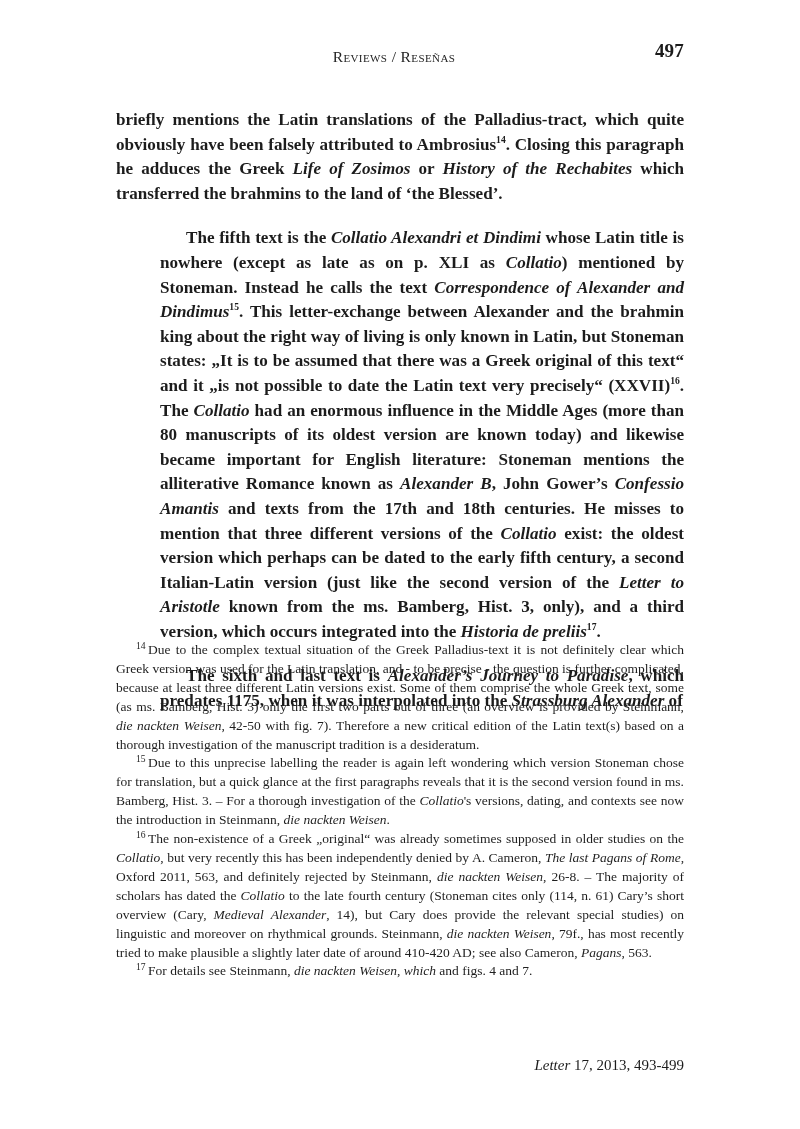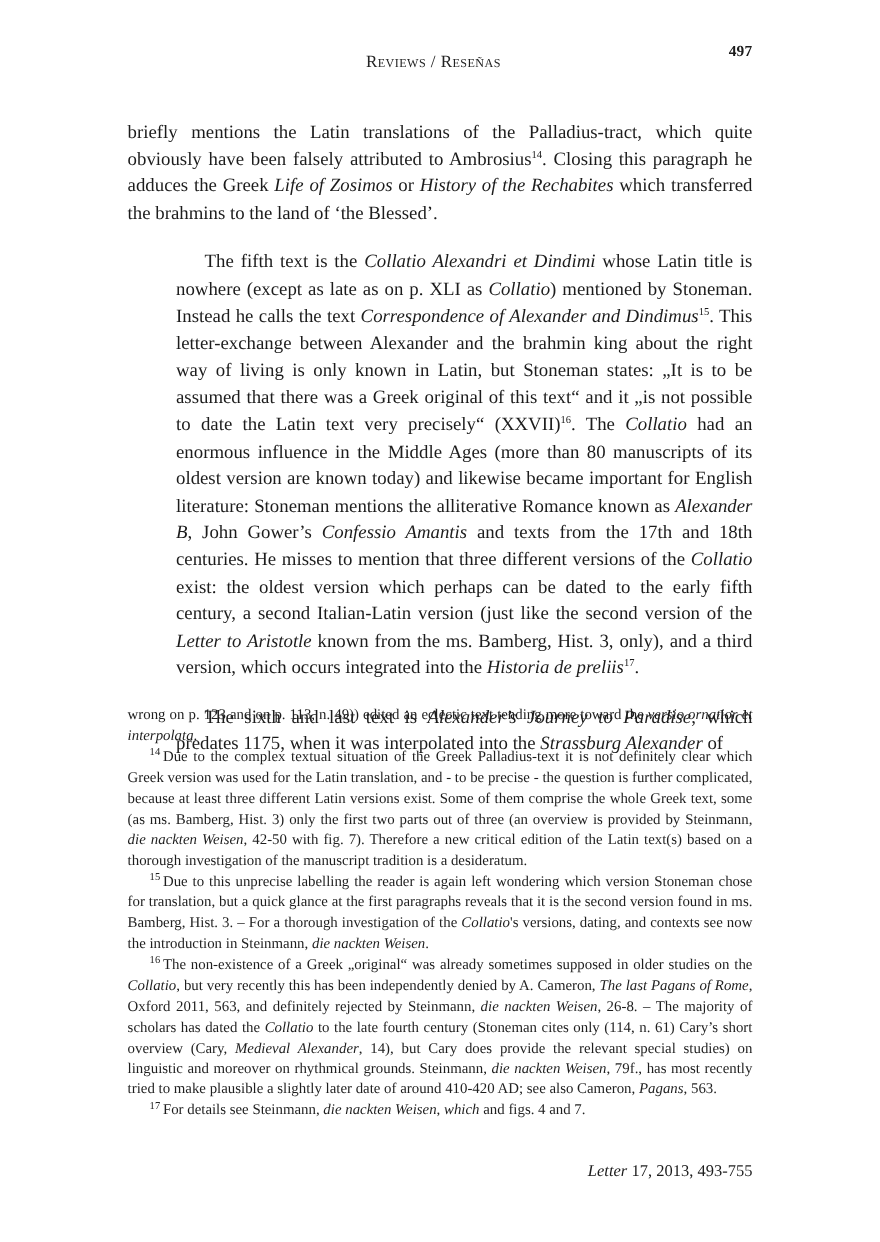--- a/index.html
+++ b/index.html
@@ -38,32 +38,33 @@
     font-variant: small-caps;
     font-size: 15.5px;
     letter-spacing: 0.4px;
     color: #232323;
     white-space: nowrap;
   }
   .running-head .rh-folio {
     position: absolute;
     right: 0;
     top: -4px;
-    font-size: 14px;
+    font-size: 19px;
     font-weight: bold;
     color: #1b1b1b;
     letter-spacing: 0.2px;
   }
 
   
   .body-block {
     position: absolute;
     left: 116px;
     top: 108px;
     width: 568px;
+    font-weight: bold;
   }
   .body-block p {
     margin: 0;
     font-size: 17.1px;
     line-height: 24.6px;
     text-align: justify;
     text-justify: inter-word;
     color: #1c1c1c;
     hyphens: none;
   }
@@ -139,28 +140,27 @@
 
     <p>briefly mentions the Latin translations of the Palladius-tract, which quite obviously have been falsely attributed to Ambrosius<sup class="fn">14</sup>. Closing this paragraph he adduces the Greek <i>Life of Zosimos</i> or <i>History of the Rechabites</i> which transferred the brahmins to the land of ‘the Blessed’.</p>
 
     <p class="indent gap-large">The fifth text is the <i>Collatio Alexandri et Dindimi</i> whose Latin title is nowhere (except as late as on p. XLI as <i>Collatio</i>) mentioned by Stoneman. Instead he calls the text <i>Correspondence of Alexander and Dindimus</i><sup class="fn">15</sup>. This letter-exchange between Alexander and the brahmin king about the right way of living is only known in Latin, but Stoneman states: „It is to be assumed that there was a Greek original of this text“ and it „is not possible to date the Latin text very precisely“ (XXVII)<sup class="fn">16</sup>. The <i>Collatio</i> had an enormous influence in the Middle Ages (more than 80 manuscripts of its oldest version are known today) and likewise became important for English literature: Stoneman mentions the alliterative Romance known as <i>Alexander B</i>, John Gower’s <i>Confessio Amantis</i> and texts from the 17th and 18th centuries. He misses to mention that three different versions of the <i>Collatio</i> exist: the oldest version which perhaps can be dated to the early fifth century, a second Italian-Latin version (just like the second version of the <i>Letter to Aristotle</i> known from the ms. Bamberg, Hist. 3, only), and a third version, which occurs integrated into the <i>Historia de preliis</i><sup class="fn">17</sup>.</p>
 
     <p class="indent gap-large">The sixth and last text is <i>Alexander’s Journey to Paradise</i>, which predates 1175, when it was interpolated into the <i>Strassburg Alexander</i> of</p>
   </div>
 
   <div class="notes-block">
 
-    <p class="contd">wrong on p. 123 and on p. 113, n. 49)) edited an eclectic text tending more toward the <i>versio ornatior et interpolata</i>.</p>
 
     <p class="note"><span class="note-mark">14</span>Due to the complex textual situation of the Greek Palladius-text it is not definitely clear which Greek version was used for the Latin translation, and - to be precise - the question is further complicated, because at least three different Latin versions exist. Some of them comprise the whole Greek text, some (as ms. Bamberg, Hist. 3) only the first two parts out of three (an overview is provided by Steinmann, <i>die nackten Weisen</i>, 42-50 with fig. 7). Therefore a new critical edition of the Latin text(s) based on a thorough investigation of the manuscript tradition is a desideratum.</p>
 
     <p class="note"><span class="note-mark">15</span>Due to this unprecise labelling the reader is again left wondering which version Stoneman chose for translation, but a quick glance at the first paragraphs reveals that it is the second version found in ms. Bamberg, Hist. 3. – For a thorough investigation of the <i>Collatio</i>'s versions, dating, and contexts see now the introduction in Steinmann, <i>die nackten Weisen</i>.</p>
 
     <p class="note"><span class="note-mark">16</span>The non-existence of a Greek „original“ was already sometimes supposed in older studies on the <i>Collatio</i>, but very recently this has been independently denied by A. Cameron, <i>The last Pagans of Rome</i>, Oxford 2011, 563, and definitely rejected by Steinmann, <i>die nackten Weisen</i>, 26-8. – The majority of scholars has dated the <i>Collatio</i> to the late fourth century (Stoneman cites only (114, n. 61) Cary’s short overview (Cary, <i>Medieval Alexander</i>, 14), but Cary does provide the relevant special studies) on linguistic and moreover on rhythmical grounds. Steinmann, <i>die nackten Weisen</i>, 79f., has most recently tried to make plausible a slightly later date of around 410-420 AD; see also Cameron, <i>Pagans</i>, 563.</p>
 
     <p class="note"><span class="note-mark">17</span>For details see Steinmann, <i>die nackten Weisen</i>, <i>which</i> and figs. 4 and 7.</p>
   </div>
 
   <div class="footer">
-    <i>Letter</i><span> 17, 2013, 493-755</span>
+    <i>Letter</i><span> 17, 2013, 493-499</span>
   </div>
 
 </div>
 
 </body></html>

